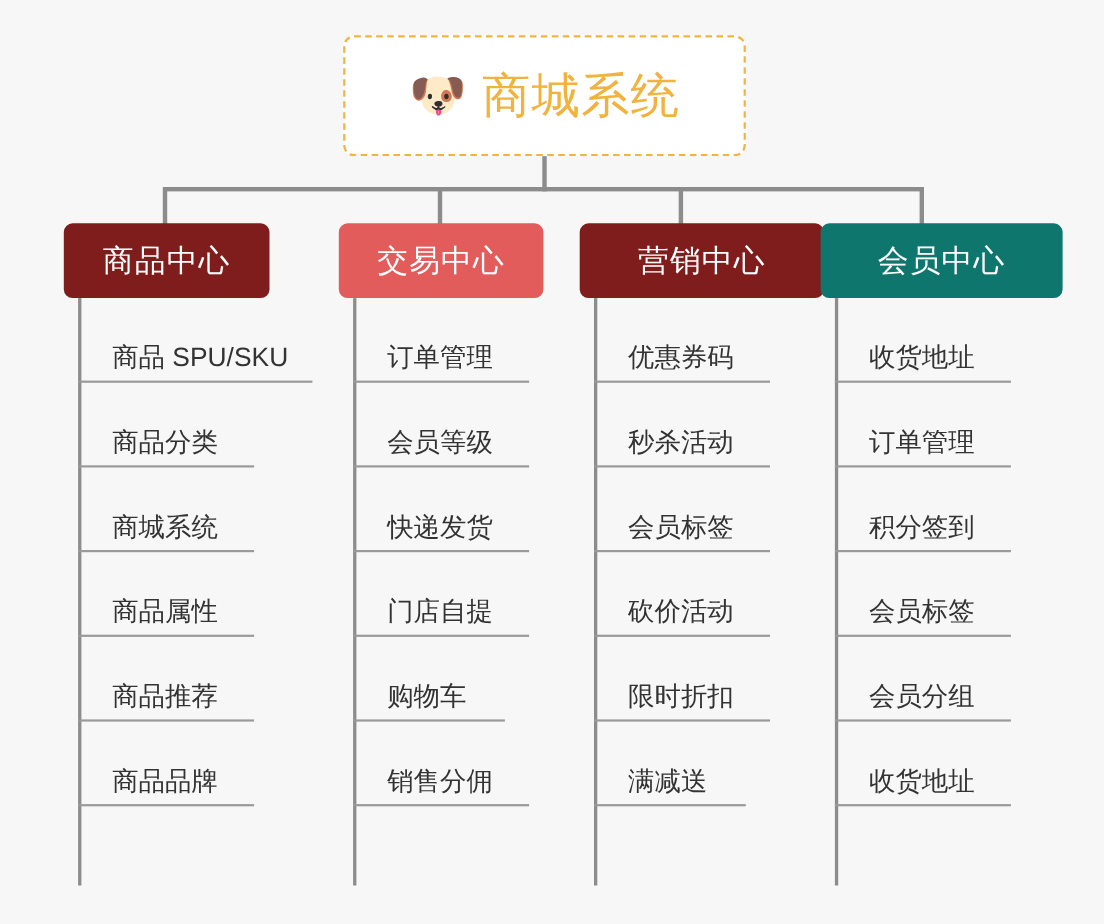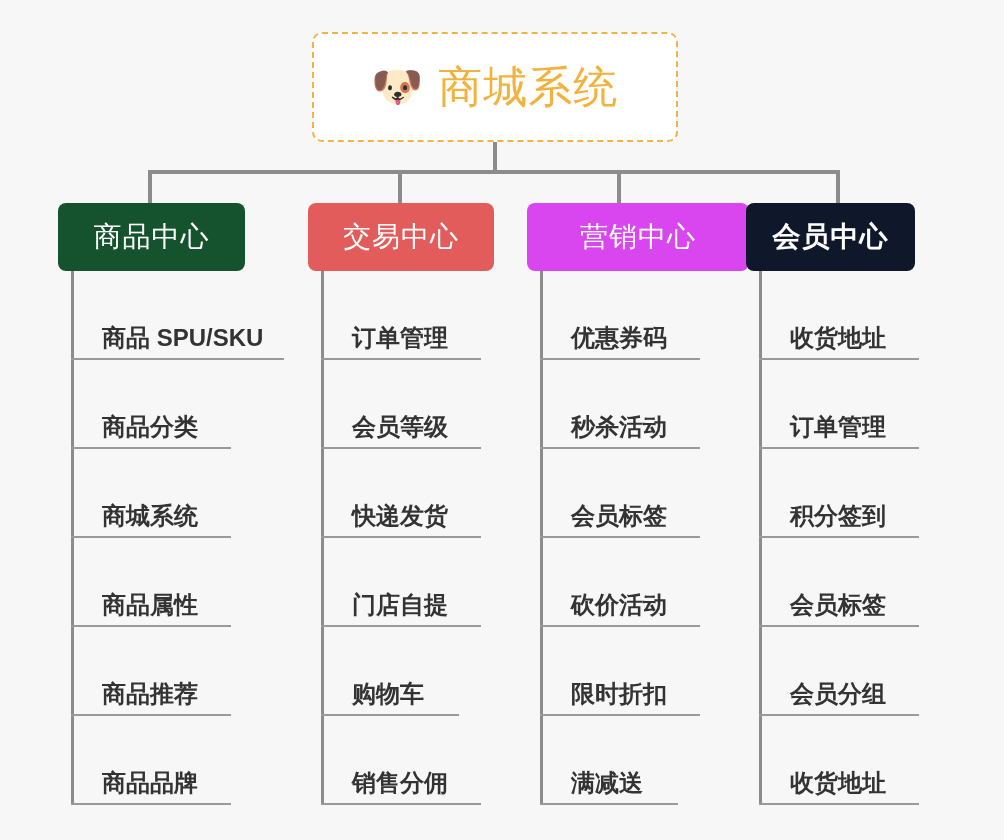--- a/index.html
+++ b/index.html
@@ -80,27 +80,26 @@
   .leaf-spine {
     position: absolute;
     left: 13px;
     top: 0;
     width: 3px;
     background: #8c8c8c;
   }
   .leaf-item {
     position: relative;
     box-sizing: border-box;
-    height: 89px;
+    height: 77px;
     display: flex;
     align-items: flex-end;
     justify-content: flex-start;
     padding-left: 44px;
     padding-bottom: 4px;
-    font-weight: bold;
   }
   .leaf-label {
     font-size: 24px;
     color: #333333;
     white-space: nowrap;
     line-height: 1.15;
     padding-bottom: 4px;
   }
   .leaf-underline {
     position: absolute;
@@ -124,21 +123,21 @@
       <div class="conn conn-v" style="left: 493px; top: 142px; width: 4px; height: 32px; background: rgb(140, 140, 140);"></div>
       <div class="conn conn-h" style="left: 150px; top: 170px; width: 688px; height: 4px; background: rgb(140, 140, 140);"></div>
       <div class="conn conn-v" style="left: 148px; top: 170px; width: 4px; height: 37px; background: rgb(140, 140, 140);"></div>
       <div class="conn conn-v" style="left: 398px; top: 170px; width: 4px; height: 37px; background: rgb(140, 140, 140);"></div>
       <div class="conn conn-v" style="left: 617px; top: 170px; width: 4px; height: 37px; background: rgb(140, 140, 140);"></div>
       <div class="conn conn-v" style="left: 836px; top: 170px; width: 4px; height: 37px; background: rgb(140, 140, 140);"></div>
     </div>
 
   <div id="columns">
       <div class="column" style="left: 58px; width: 187px;">
-        <div class="cat-header" style="background: #14532d; width: 187px;">
+        <div class="cat-header" style="background: #7f1d1d; width: 187px;">
           <span>商品中心</span>
         </div>
         <div class="leaf-list">
           <div class="leaf-spine" style="height: 534px; background: rgb(140, 140, 140);"></div>
           <div class="leaf-item">
             <span class="leaf-label">商品 SPU/SKU</span>
             <div class="leaf-underline" style="width: 213px;"></div>
           </div>
           <div class="leaf-item">
             <span class="leaf-label">商品分类</span>
@@ -188,21 +187,21 @@
             <span class="leaf-label">购物车</span>
             <div class="leaf-underline" style="width: 138px;"></div>
           </div>
           <div class="leaf-item">
             <span class="leaf-label">销售分佣</span>
             <div class="leaf-underline" style="width: 160px;"></div>
           </div>
         </div>
       </div>
       <div class="column" style="left: 527px; width: 186px;">
-        <div class="cat-header" style="background: #d946ef; width: 222px;">
+        <div class="cat-header" style="background: #7f1d1d; width: 222px;">
           <span>营销中心</span>
         </div>
         <div class="leaf-list">
           <div class="leaf-spine" style="height: 534px; background: rgb(140, 140, 140);"></div>
           <div class="leaf-item">
             <span class="leaf-label">优惠券码</span>
             <div class="leaf-underline" style="width: 160px;"></div>
           </div>
           <div class="leaf-item">
             <span class="leaf-label">秒杀活动</span>
@@ -220,21 +219,21 @@
             <span class="leaf-label">限时折扣</span>
             <div class="leaf-underline" style="width: 160px;"></div>
           </div>
           <div class="leaf-item">
             <span class="leaf-label">满减送</span>
             <div class="leaf-underline" style="width: 138px;"></div>
           </div>
         </div>
       </div>
       <div class="column" style="left: 746px; width: 186px;">
-        <div class="cat-header" style="background: #0f172a; width: 169px; font-weight: bold;">
+        <div class="cat-header" style="background: #0f766e; width: 220px;">
           <span>会员中心</span>
         </div>
         <div class="leaf-list">
           <div class="leaf-spine" style="height: 534px; background: rgb(140, 140, 140);"></div>
           <div class="leaf-item">
             <span class="leaf-label">收货地址</span>
             <div class="leaf-underline" style="width: 160px;"></div>
           </div>
           <div class="leaf-item">
             <span class="leaf-label">订单管理</span>

